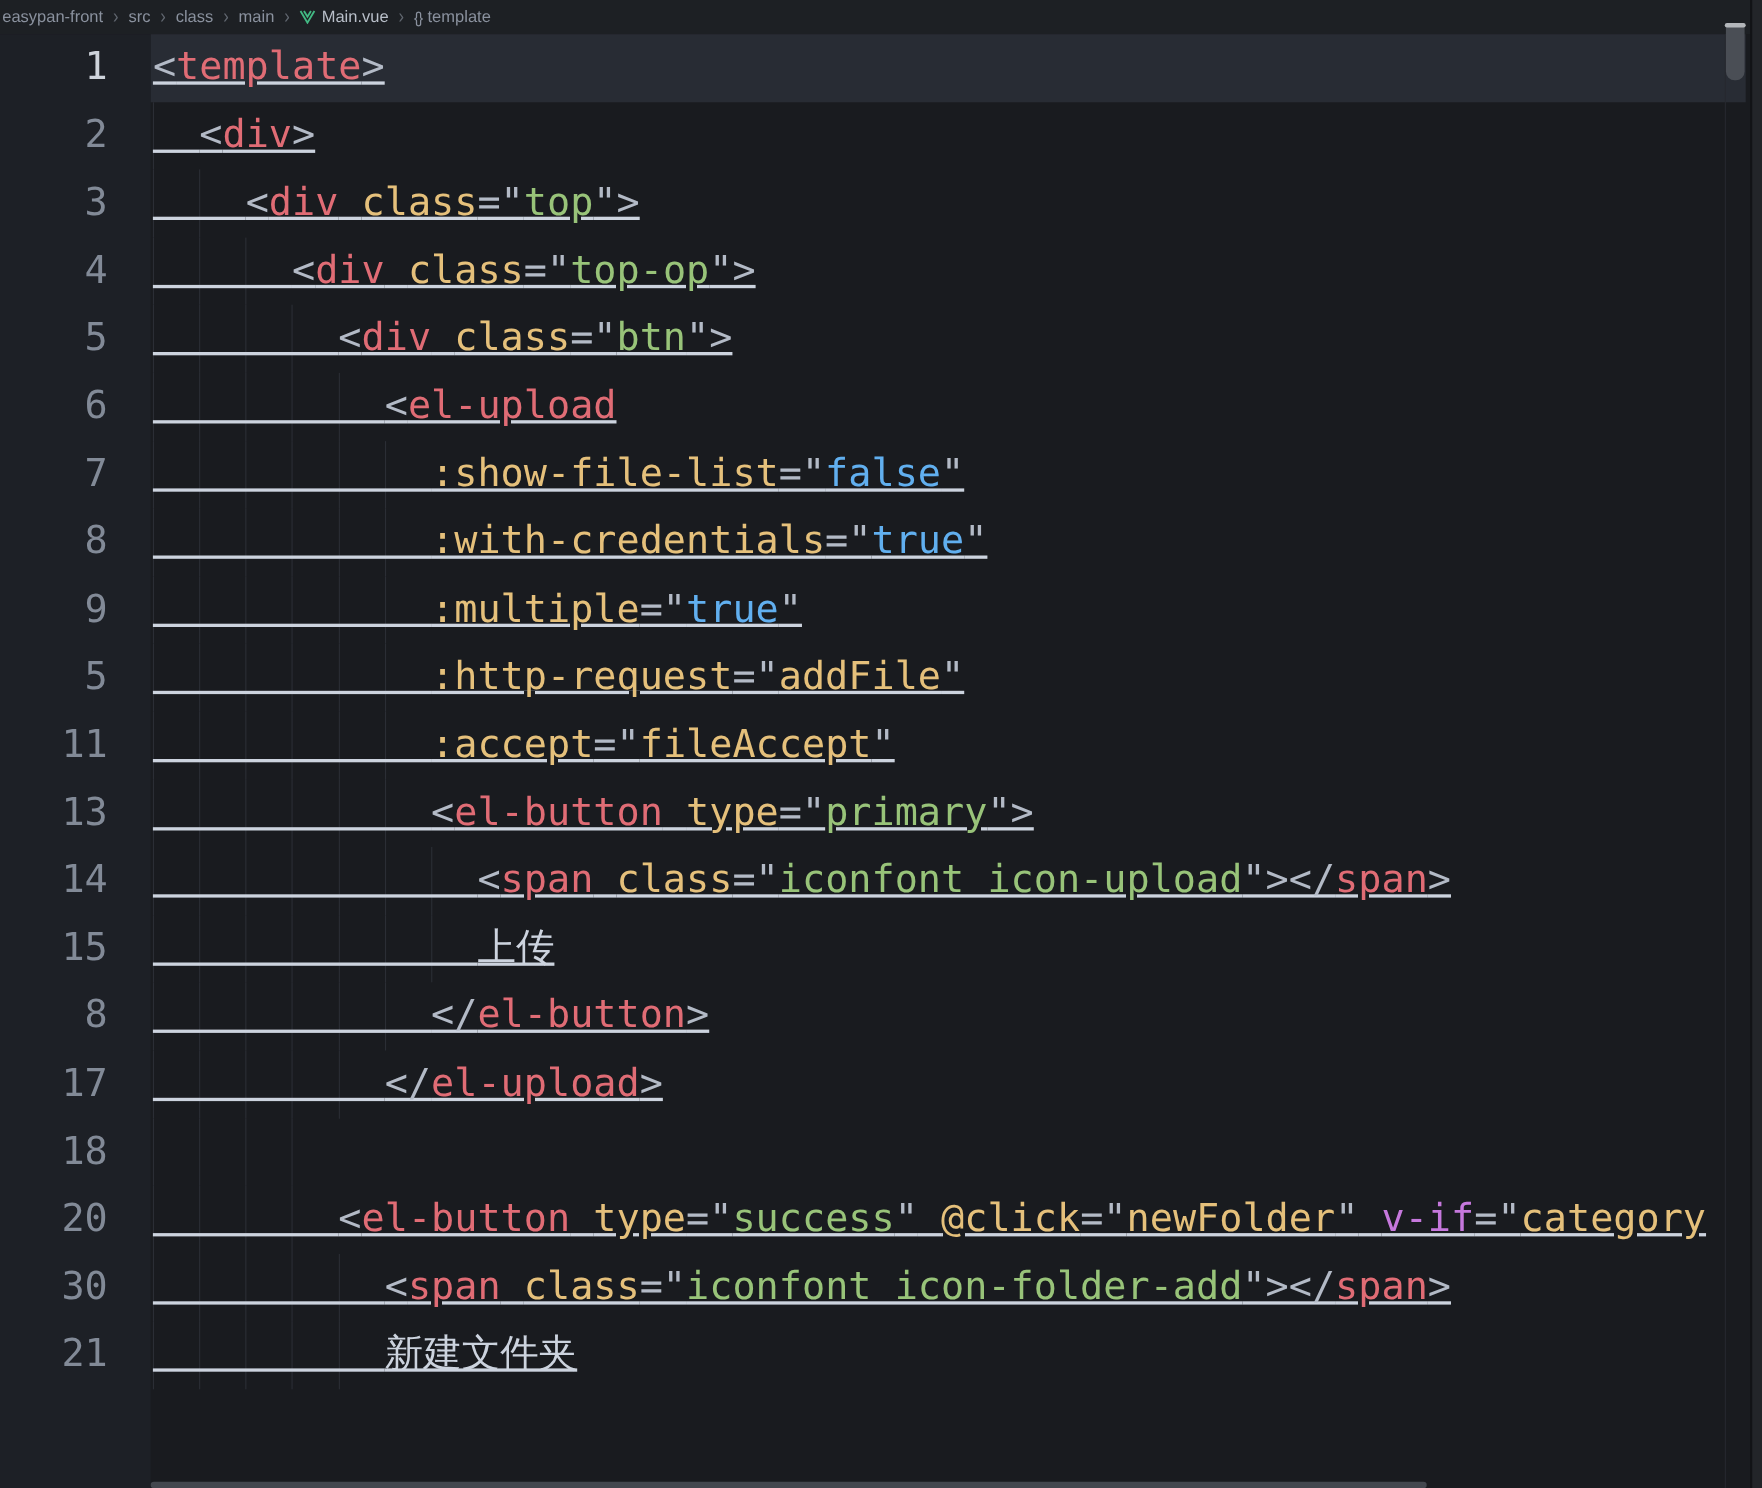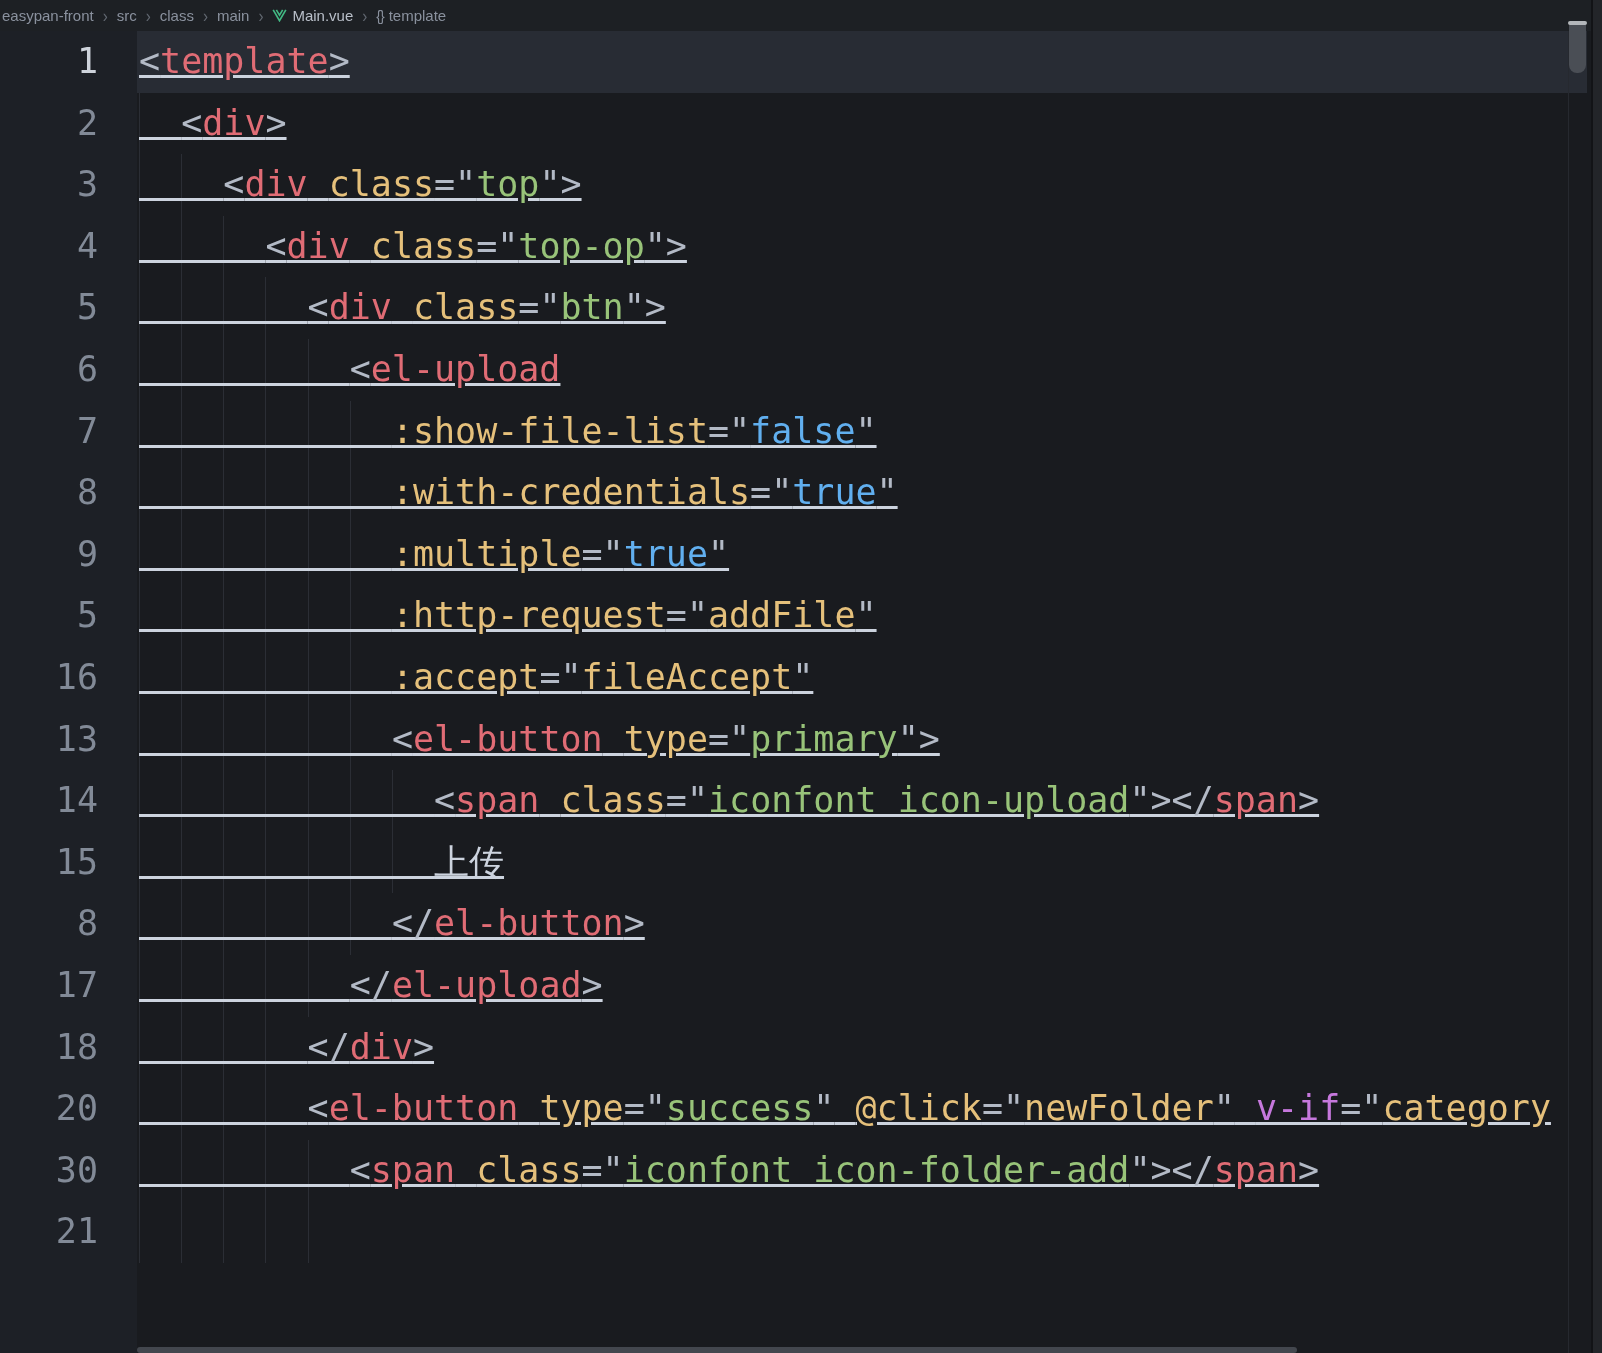--- a/index.html
+++ b/index.html
@@ -137,21 +137,21 @@
         </div>
         <div class="row">
           <div class="ln">9</div>
           <div class="code"><span class="guide" style="left: calc(0ch + 2px);"></span><span class="guide" style="left: calc(2ch + 2px);"></span><span class="guide" style="left: calc(4ch + 2px);"></span><span class="guide" style="left: calc(6ch + 2px);"></span><span class="guide" style="left: calc(8ch + 2px);"></span><span class="guide" style="left: calc(10ch + 2px);"></span><span class="linecontent">            <span class="tok a">:multiple</span><span class="tok p">="</span><span class="tok b">true</span><span class="tok p">"</span></span></div>
         </div>
         <div class="row">
           <div class="ln">5</div>
           <div class="code"><span class="guide" style="left: calc(0ch + 2px);"></span><span class="guide" style="left: calc(2ch + 2px);"></span><span class="guide" style="left: calc(4ch + 2px);"></span><span class="guide" style="left: calc(6ch + 2px);"></span><span class="guide" style="left: calc(8ch + 2px);"></span><span class="guide" style="left: calc(10ch + 2px);"></span><span class="linecontent">            <span class="tok a">:http-request</span><span class="tok p">="</span><span class="tok a">addFile</span><span class="tok p">"</span></span></div>
         </div>
         <div class="row">
-          <div class="ln">16</div>
+          <div class="ln">11</div>
           <div class="code"><span class="guide" style="left: calc(0ch + 2px);"></span><span class="guide" style="left: calc(2ch + 2px);"></span><span class="guide" style="left: calc(4ch + 2px);"></span><span class="guide" style="left: calc(6ch + 2px);"></span><span class="guide" style="left: calc(8ch + 2px);"></span><span class="guide" style="left: calc(10ch + 2px);"></span><span class="linecontent">            <span class="tok a">:accept</span><span class="tok p">="</span><span class="tok a">fileAccept</span><span class="tok p">"</span></span></div>
         </div>
         <div class="row">
           <div class="ln">13</div>
           <div class="code"><span class="guide" style="left: calc(0ch + 2px);"></span><span class="guide" style="left: calc(2ch + 2px);"></span><span class="guide" style="left: calc(4ch + 2px);"></span><span class="guide" style="left: calc(6ch + 2px);"></span><span class="guide" style="left: calc(8ch + 2px);"></span><span class="guide" style="left: calc(10ch + 2px);"></span><span class="linecontent">            <span class="tok p">&lt;</span><span class="tok t">el-button</span><span class="tok w"> </span><span class="tok a">type</span><span class="tok p">="</span><span class="tok s">primary</span><span class="tok p">"&gt;</span></span></div>
         </div>
         <div class="row">
           <div class="ln">14</div>
           <div class="code"><span class="guide" style="left: calc(0ch + 2px);"></span><span class="guide" style="left: calc(2ch + 2px);"></span><span class="guide" style="left: calc(4ch + 2px);"></span><span class="guide" style="left: calc(6ch + 2px);"></span><span class="guide" style="left: calc(8ch + 2px);"></span><span class="guide" style="left: calc(10ch + 2px);"></span><span class="guide" style="left: calc(12ch + 2px);"></span><span class="linecontent">              <span class="tok p">&lt;</span><span class="tok t">span</span><span class="tok w"> </span><span class="tok a">class</span><span class="tok p">="</span><span class="tok s">iconfont icon-upload</span><span class="tok p">"&gt;&lt;/</span><span class="tok t">span</span><span class="tok p">&gt;</span></span></div>
         </div>
@@ -162,33 +162,33 @@
         <div class="row">
           <div class="ln">8</div>
           <div class="code"><span class="guide" style="left: calc(0ch + 2px);"></span><span class="guide" style="left: calc(2ch + 2px);"></span><span class="guide" style="left: calc(4ch + 2px);"></span><span class="guide" style="left: calc(6ch + 2px);"></span><span class="guide" style="left: calc(8ch + 2px);"></span><span class="guide" style="left: calc(10ch + 2px);"></span><span class="linecontent">            <span class="tok p">&lt;/</span><span class="tok t">el-button</span><span class="tok p">&gt;</span></span></div>
         </div>
         <div class="row">
           <div class="ln">17</div>
           <div class="code"><span class="guide" style="left: calc(0ch + 2px);"></span><span class="guide" style="left: calc(2ch + 2px);"></span><span class="guide" style="left: calc(4ch + 2px);"></span><span class="guide" style="left: calc(6ch + 2px);"></span><span class="guide" style="left: calc(8ch + 2px);"></span><span class="linecontent">          <span class="tok p">&lt;/</span><span class="tok t">el-upload</span><span class="tok p">&gt;</span></span></div>
         </div>
         <div class="row">
           <div class="ln">18</div>
-          <div class="code"><span class="guide" style="left: calc(0ch + 2px);"></span><span class="guide" style="left: calc(2ch + 2px);"></span><span class="guide" style="left: calc(4ch + 2px);"></span><span class="guide" style="left: calc(6ch + 2px);"></span><span class="linecontent">        <span class="tok p">&lt;/</span><span class="tok t">div</span><span class="tok p">&gt;</span></span></div>
+          <div class="code"><span class="guide" style="left: calc(0ch + 2px);"></span><span class="guide" style="left: calc(2ch + 2px);"></span><span class="guide" style="left: calc(4ch + 2px);"></span><span class="guide" style="left: calc(6ch + 2px);"></span></div>
         </div>
         <div class="row">
           <div class="ln">20</div>
           <div class="code"><span class="guide" style="left: calc(0ch + 2px);"></span><span class="guide" style="left: calc(2ch + 2px);"></span><span class="guide" style="left: calc(4ch + 2px);"></span><span class="guide" style="left: calc(6ch + 2px);"></span><span class="linecontent">        <span class="tok p">&lt;</span><span class="tok t">el-button</span><span class="tok w"> </span><span class="tok a">type</span><span class="tok p">="</span><span class="tok s">success</span><span class="tok p">"</span><span class="tok w"> </span><span class="tok a">@click</span><span class="tok p">="</span><span class="tok a">newFolder</span><span class="tok p">"</span><span class="tok w"> </span><span class="tok d">v-if</span><span class="tok p">="</span><span class="tok a">category</span></span></div>
         </div>
         <div class="row">
           <div class="ln">30</div>
           <div class="code"><span class="guide" style="left: calc(0ch + 2px);"></span><span class="guide" style="left: calc(2ch + 2px);"></span><span class="guide" style="left: calc(4ch + 2px);"></span><span class="guide" style="left: calc(6ch + 2px);"></span><span class="guide" style="left: calc(8ch + 2px);"></span><span class="linecontent">          <span class="tok p">&lt;</span><span class="tok t">span</span><span class="tok w"> </span><span class="tok a">class</span><span class="tok p">="</span><span class="tok s">iconfont icon-folder-add</span><span class="tok p">"&gt;&lt;/</span><span class="tok t">span</span><span class="tok p">&gt;</span></span></div>
         </div>
         <div class="row">
           <div class="ln">21</div>
-          <div class="code"><span class="guide" style="left: calc(0ch + 2px);"></span><span class="guide" style="left: calc(2ch + 2px);"></span><span class="guide" style="left: calc(4ch + 2px);"></span><span class="guide" style="left: calc(6ch + 2px);"></span><span class="guide" style="left: calc(8ch + 2px);"></span></div>
+          <div class="code"><span class="guide" style="left: calc(0ch + 2px);"></span><span class="guide" style="left: calc(2ch + 2px);"></span><span class="guide" style="left: calc(4ch + 2px);"></span><span class="guide" style="left: calc(6ch + 2px);"></span><span class="guide" style="left: calc(8ch + 2px);"></span><span class="linecontent">          <span class="tok x">新建文件夹</span></span></div>
         </div>
       </div>
   </div>
 
   <div class="vtrack-line"></div>
   <div class="right-border"></div>
   <div class="right-strip"></div>
   <div class="vthumb"></div>
   <div class="vthumb-cap"></div>
   <div class="hthumb"></div>

